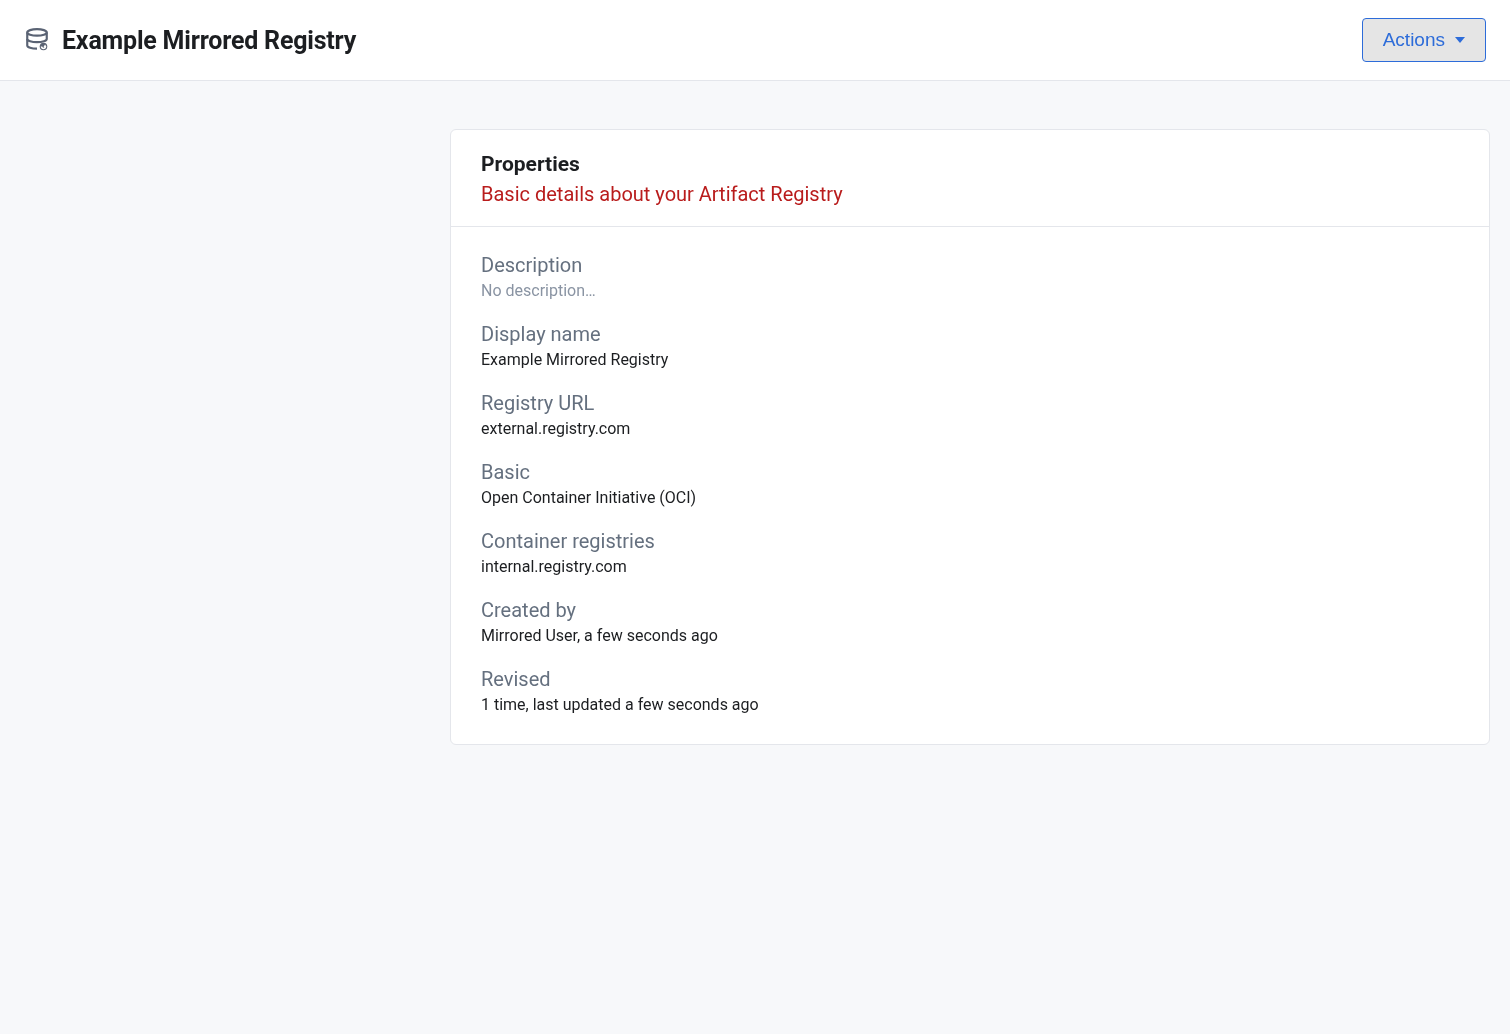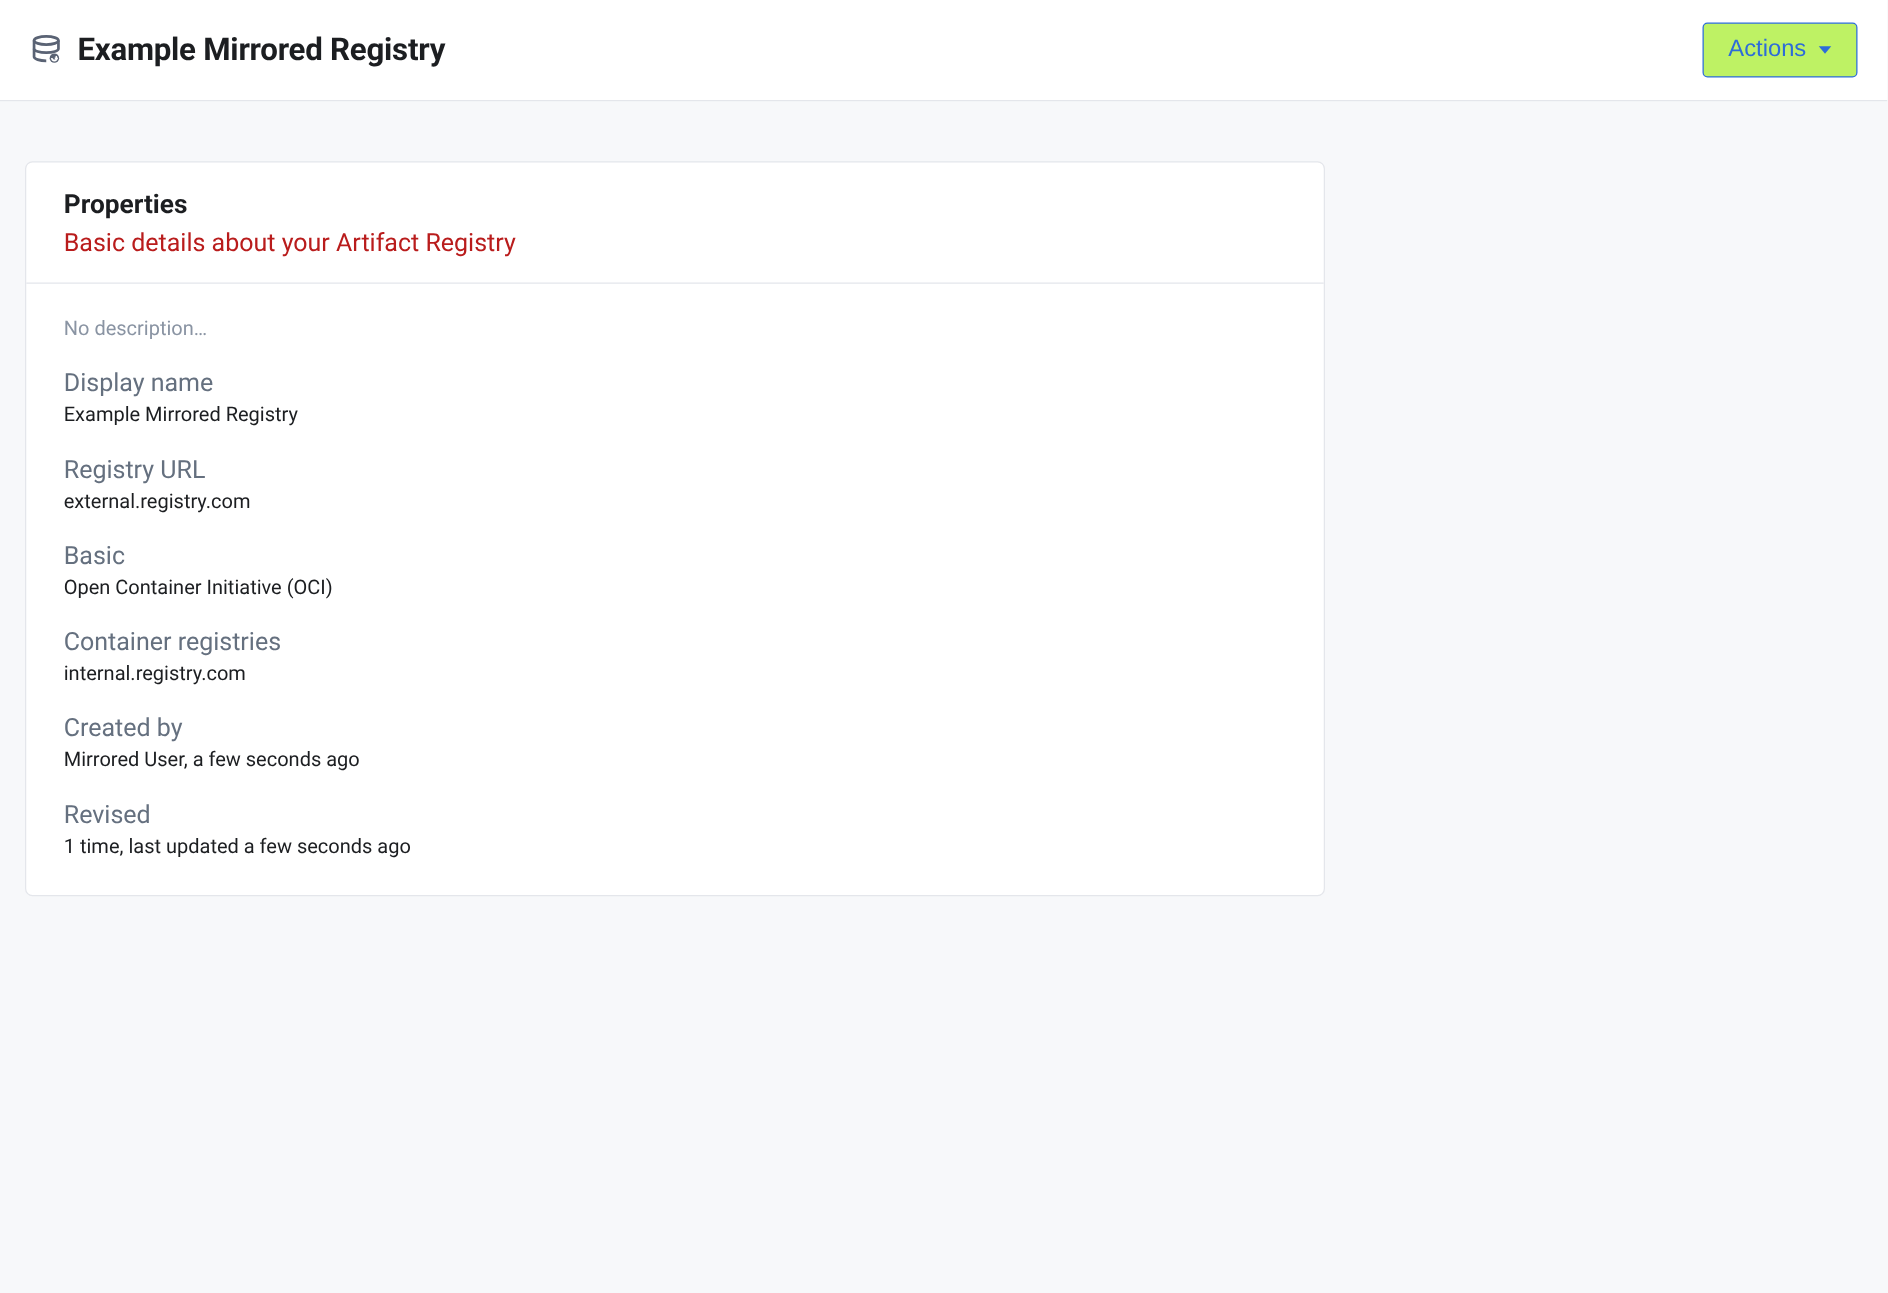--- a/index.html
+++ b/index.html
@@ -38,40 +38,40 @@
     .page-title {
       font-size: 25px;
       font-weight: 700;
       color: #1c1e21;
       letter-spacing: -0.2px;
     }
     .actions-button {
       display: flex;
       align-items: center;
       gap: 10px;
-      background-color: #bef264;
+      background-color: #e5e5e5;
       border: 1px solid #2d6cd9;
       color: #2d6cd9;
       font-size: 19px;
       font-weight: 400;
       padding: 10px 20px;
       border-radius: 4px;
       cursor: pointer;
     }
     .caret-down {
       width: 0;
       height: 0;
       border-left: 5px solid transparent;
       border-right: 5px solid transparent;
       border-top: 6px solid #2d6cd9;
     }
     .content-area {
       padding: 48px 20px 40px;
       display: flex;
-      justify-content: flex-start;
+      justify-content: flex-end;
     }
     .card {
       background-color: #ffffff;
       border: 1px solid #e4e6eb;
       border-radius: 6px;
       width: 1040px;
       max-width: 100%;
     }
     .card-header {
       padding: 22px 30px 20px;
@@ -137,20 +137,21 @@
 
 <div class="content-area">
   <div class="card">
     <div class="card-header">
       <div class="card-title">Properties</div>
       <div class="card-subtitle">Basic details about your Artifact Registry</div>
     </div>
     <div class="card-body">
 
       <div class="property-row">
+        <div class="property-label">Description</div>
         <div class="property-value muted">No description…</div>
       </div>
 
       <div class="property-row">
         <div class="property-label">Display name</div>
         <div class="property-value">Example Mirrored Registry</div>
       </div>
 
       <div class="property-row">
         <div class="property-label">Registry URL</div>

